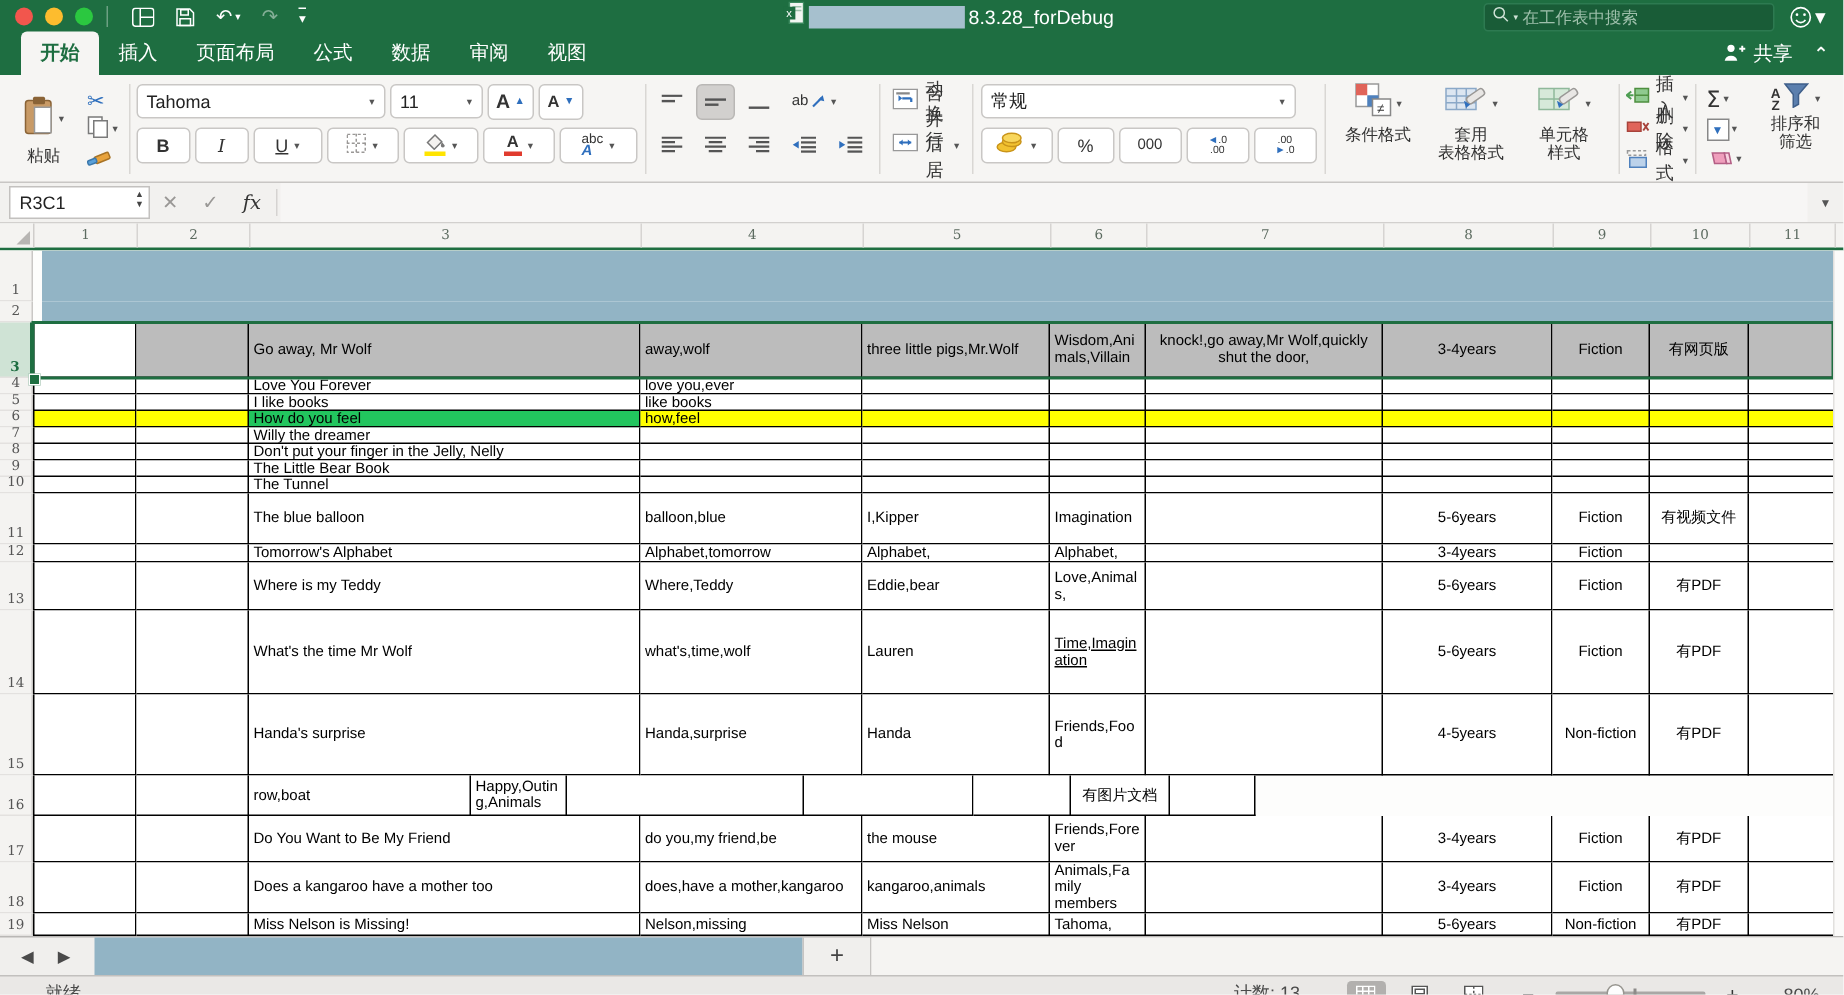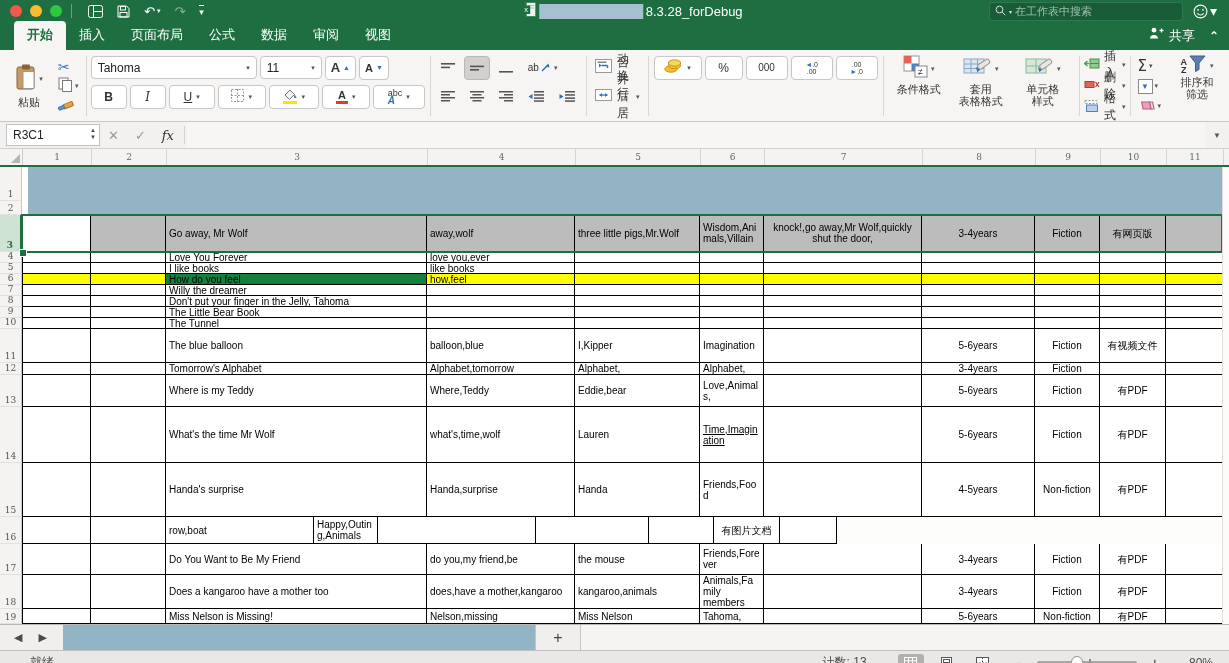--- a/index.html
+++ b/index.html
@@ -21,21 +21,21 @@
   .title-text{font-size:13px;color:#fff;white-space:nowrap;}
   .searchbox{margin-left:auto;display:flex;align-items:center;width:182px;height:17px;
              background:#195c37;border:1px solid #2d7a51;border-radius:3px;padding:0 5px;gap:3px;}
   .search-ph{font-size:11px;color:#9fc0ac;white-space:nowrap;}
   .smiley{margin:0 12px 0 10px;display:flex;align-items:center;gap:2px;font-size:14px;}
   
   .tabrow{height:28px;display:flex;align-items:flex-end;padding:0 0 0 14px;position:relative;}
   .rtab{padding:5px 13px 6px;font-size:13px;color:#fff;border-radius:4px 4px 0 0;cursor:default;white-space:nowrap;}
   .rtab.active{background:#f6f5f3;color:#1e6e41;font-weight:bold;}
   .tab-right{position:absolute;right:10px;bottom:5px;display:flex;align-items:center;gap:14px;color:#fff;}
-  .share{display:flex;gap:5px;font-size:13px;}
+  .share{display:flex;align-items:center;gap:5px;font-size:13px;}
   .chev{font-size:12px;font-weight:bold;}
   
   .ribbon{height:66px;background:#f6f5f3;border-bottom:1px solid #c8c6c4;display:flex;
           align-items:stretch;padding:3px 4px 2px 6px;}
   .vsep{width:1px;background:#d9d7d4;margin:3px 5px;}
   .grp{display:flex;flex-direction:column;justify-content:flex-start;}
   .row1,.row2{display:flex;align-items:center;gap:3px;height:29px;}
   .btn{display:flex;align-items:center;justify-content:center;gap:2px;background:#fff;
        border:1px solid #c9c7c5;border-radius:4px;height:22px;padding:0 5px;font-size:12px;color:#333;cursor:default;}
   .btn.flat{background:transparent;border-color:transparent;}
@@ -436,20 +436,26 @@
             </svg>
         </span>
         <span>合并后居中</span>
         <span class="dd">▾</span>
       </div>
     </div>
   </div>
   <div class="vsep"></div>
 
   <div class="grp">
+    <div class="row1">
+      <div class="sel-box" style="width:196px">
+        <span>常规</span>
+        <span class="dd">▾</span>
+      </div>
+    </div>
     <div class="row2">
       <div class="btn" style="width:36px">
         <span>
           <svg width="19" height="14" viewBox="0 0 19 14">
               <ellipse cx="7" cy="10" rx="6.2" ry="3.2" fill="#f2c230" stroke="#c9941a"></ellipse>
               <ellipse cx="10.5" cy="6.5" rx="6.2" ry="3.2" fill="#f2c230" stroke="#c9941a"></ellipse>
               <ellipse cx="10.5" cy="4" rx="6.2" ry="3.2" fill="#f8d65c" stroke="#c9941a"></ellipse>
             </svg>
         </span>
         <span class="dd">▾</span>
@@ -748,21 +754,21 @@
         </div>
       </div>
       <div class="grow" style="height: 11px;">
         <div class="row-h">6</div>
         <div class="cell" style="width: 69px; background: rgb(255, 255, 0);">
           <div class="cv"></div>
         </div>
         <div class="cell" style="width: 75px; background: rgb(255, 255, 0);">
           <div class="cv"></div>
         </div>
-        <div class="cell" style="width: 261px; background: #15803d;">
+        <div class="cell" style="width: 261px; background: #22c55e;">
           <div class="cv">How do you feel</div>
         </div>
         <div class="cell" style="width: 148px; background: rgb(255, 255, 0);">
           <div class="cv">how,feel</div>
         </div>
         <div class="cell" style="width: 125px; background: rgb(255, 255, 0);">
           <div class="cv"></div>
         </div>
         <div class="cell" style="width: 64px; background: rgb(255, 255, 0);">
           <div class="cv"></div>
@@ -821,21 +827,21 @@
       </div>
       <div class="grow" style="height: 11px;">
         <div class="row-h">8</div>
         <div class="cell" style="width: 69px;">
           <div class="cv"></div>
         </div>
         <div class="cell" style="width: 75px;">
           <div class="cv"></div>
         </div>
         <div class="cell" style="width: 261px;">
-          <div class="cv">Don't put your finger in the Jelly, Tahoma</div>
+          <div class="cv">Don't put your finger in the Jelly, Nelly</div>
         </div>
         <div class="cell" style="width: 148px;">
           <div class="cv"></div>
         </div>
         <div class="cell" style="width: 125px;">
           <div class="cv"></div>
         </div>
         <div class="cell" style="width: 64px;">
           <div class="cv"></div>
         </div>

